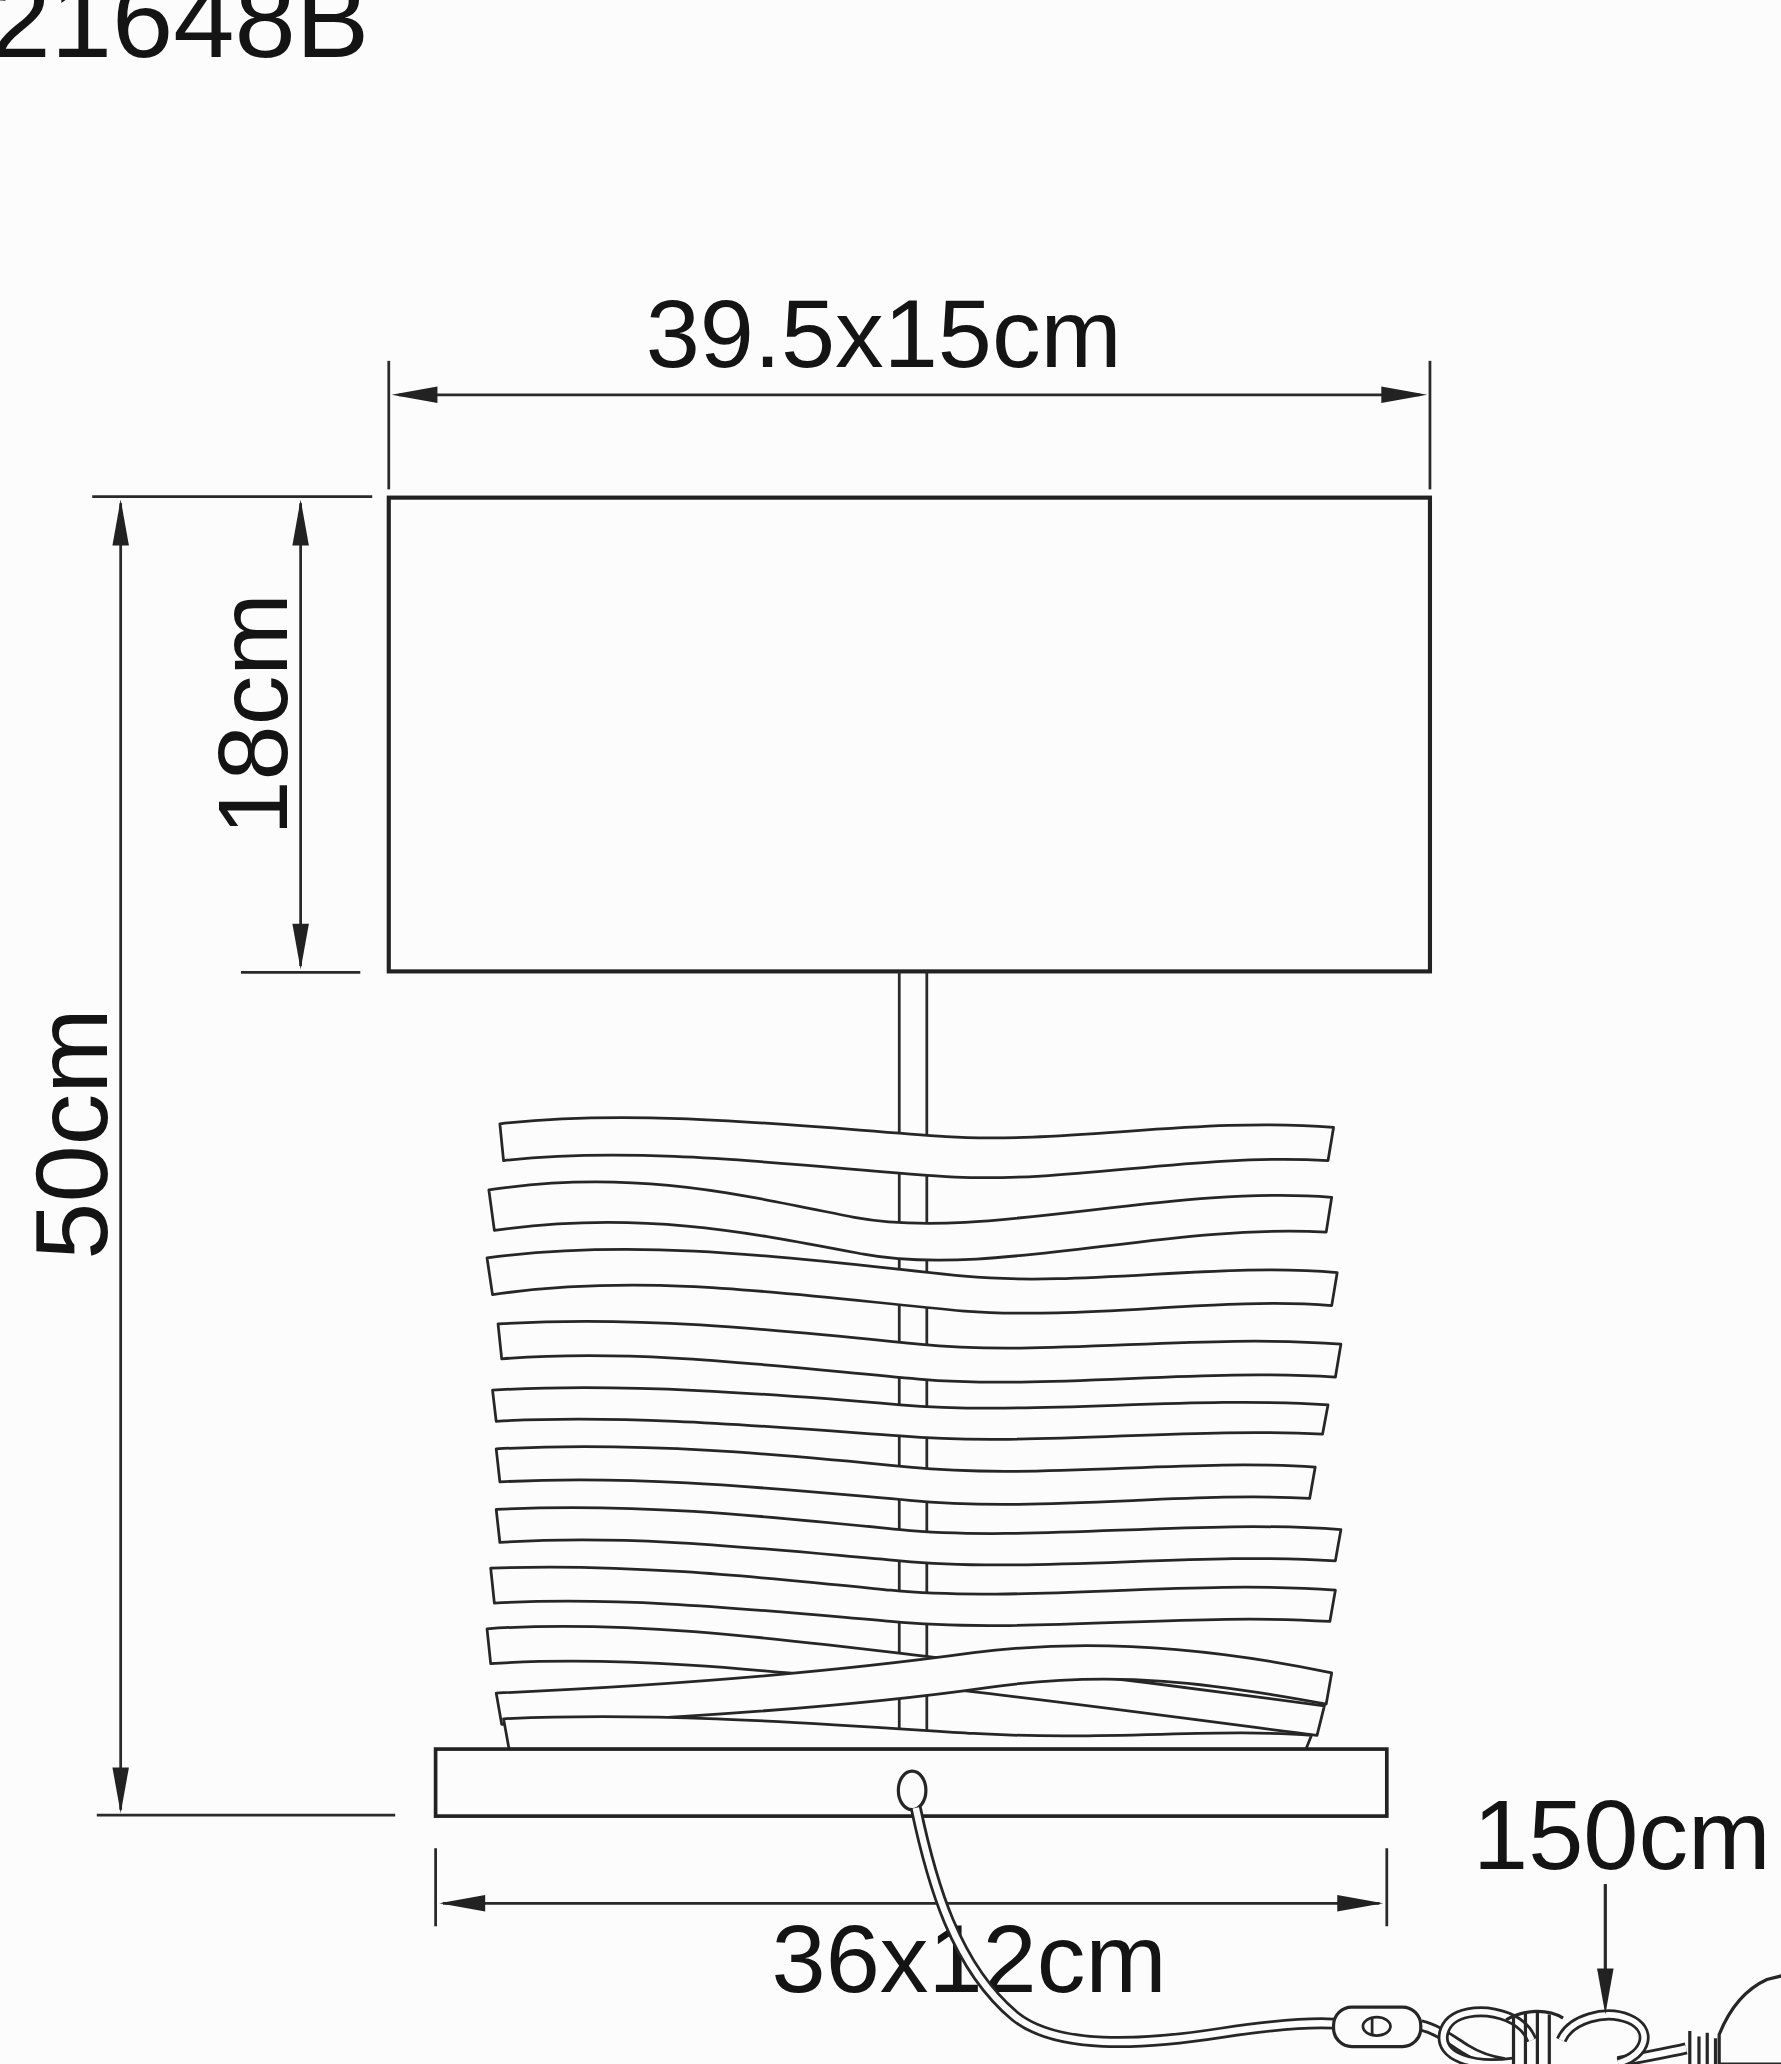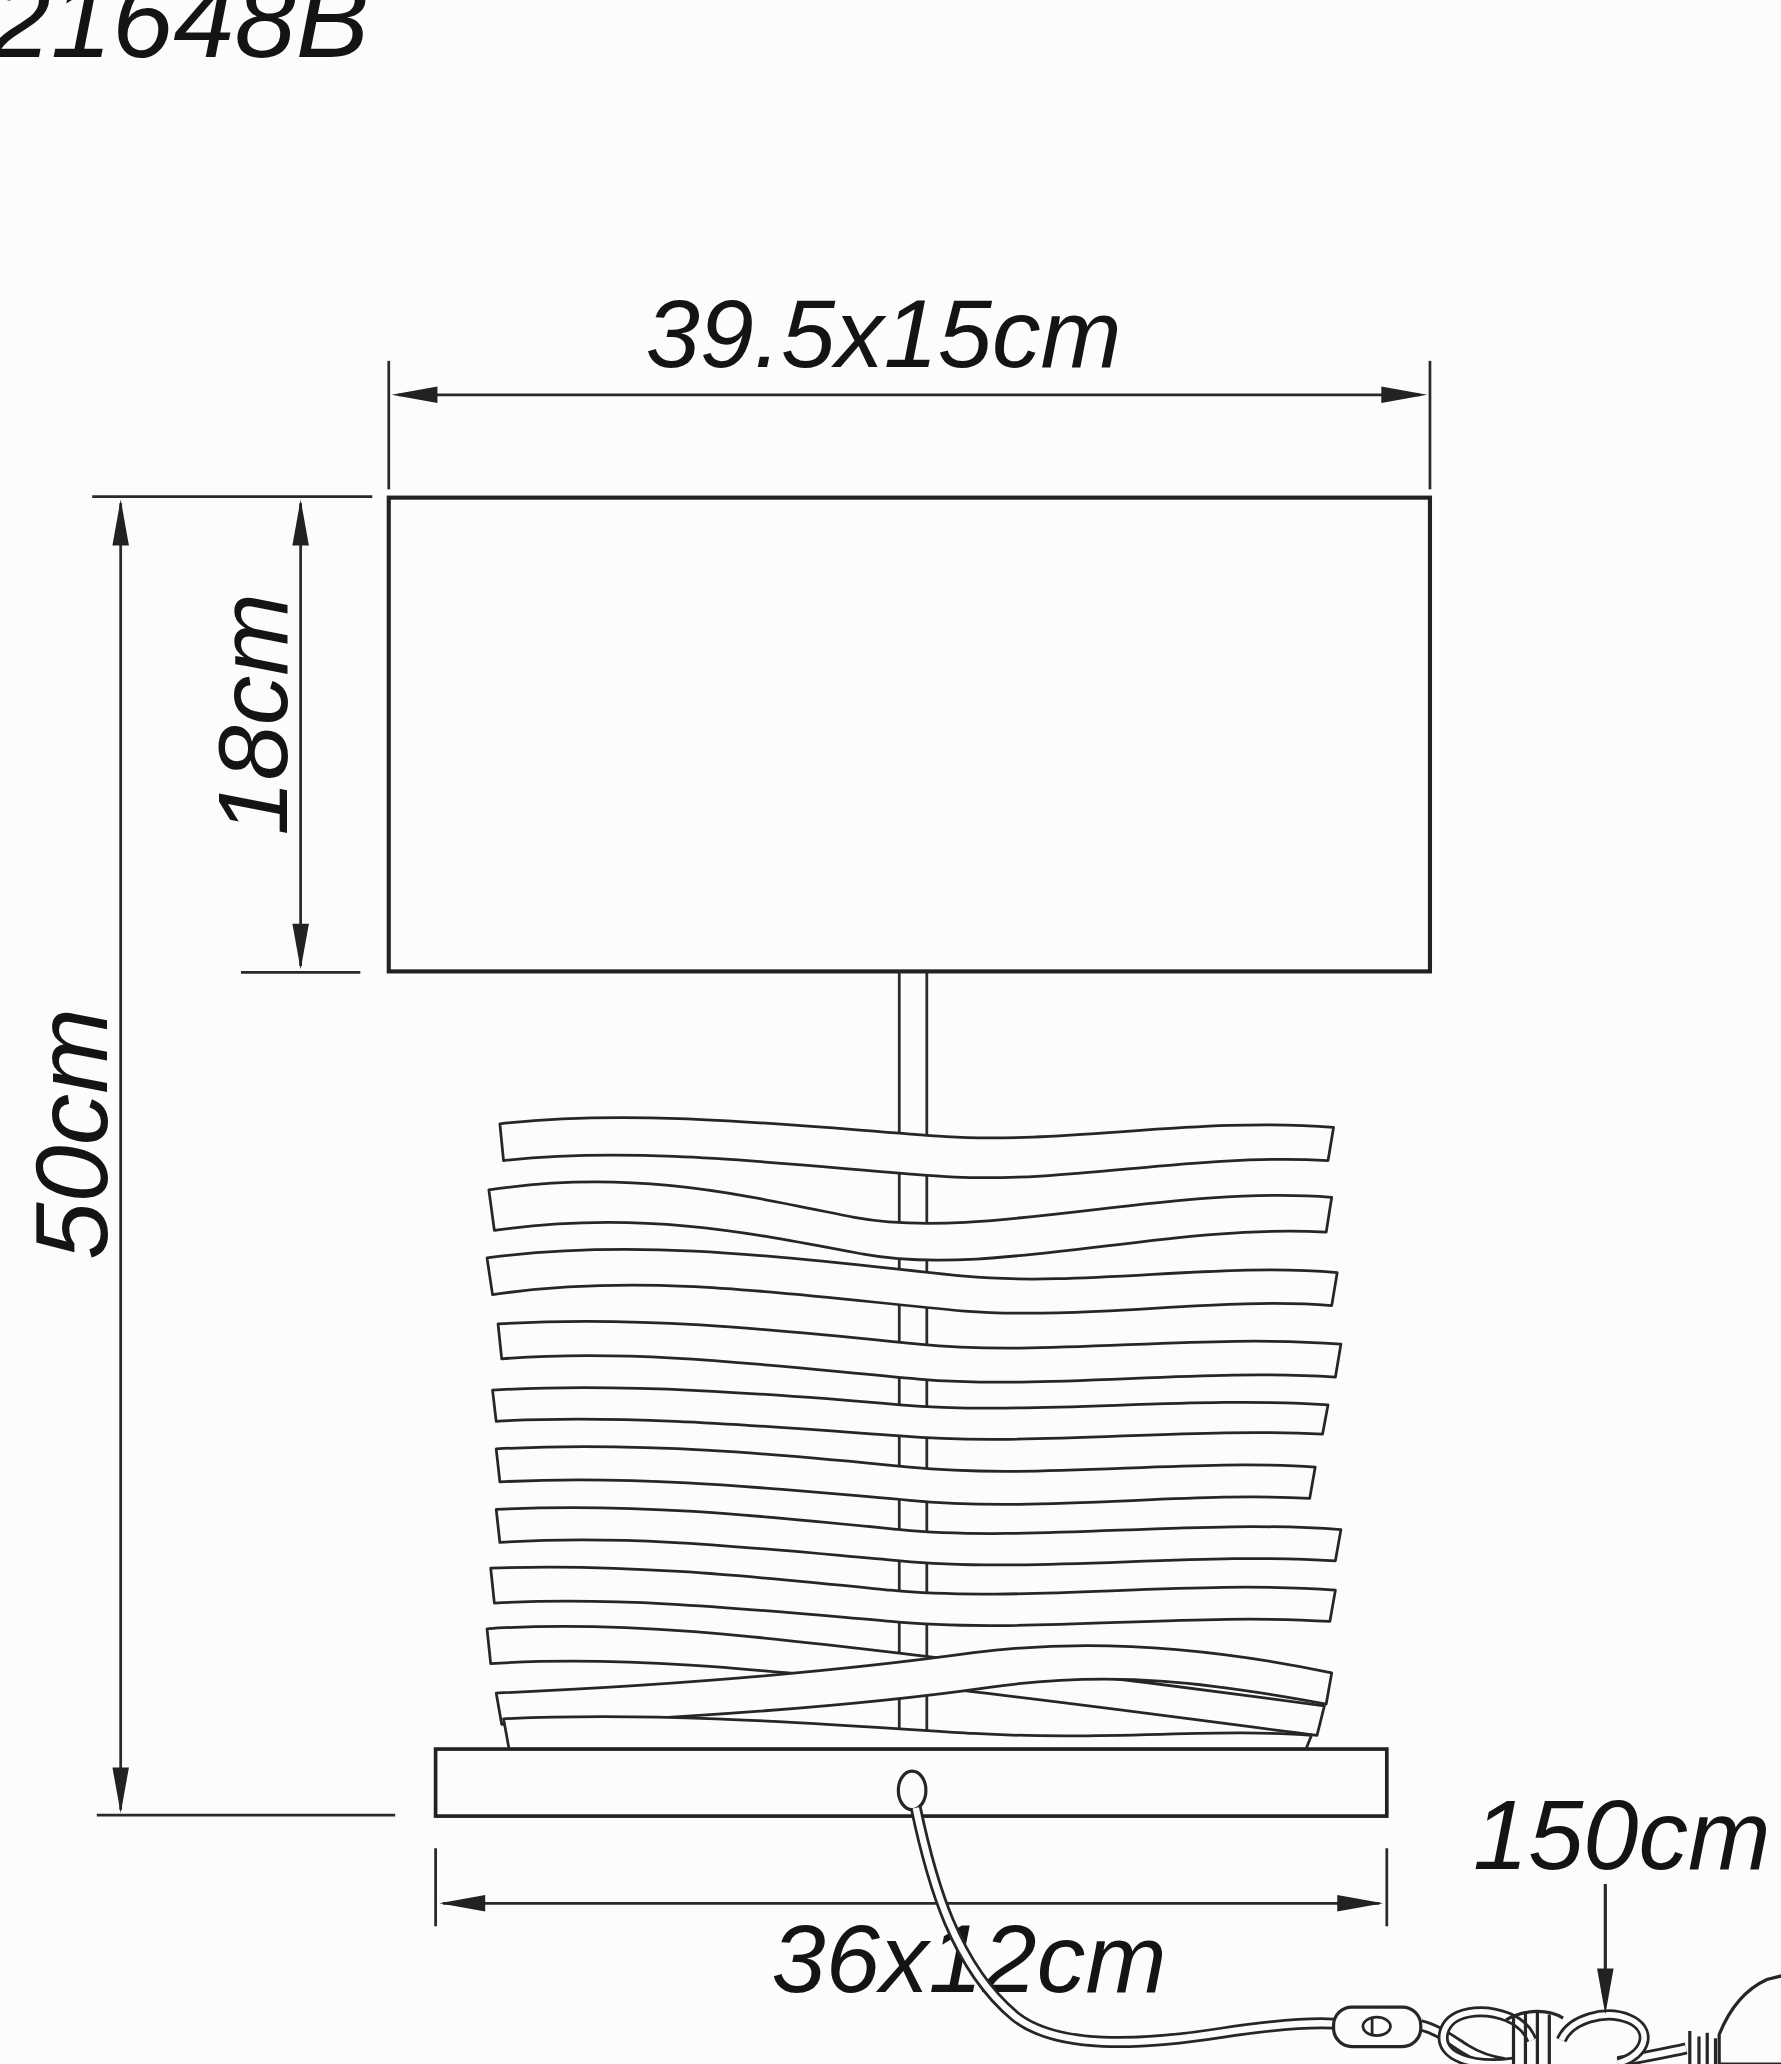--- a/index.html
+++ b/index.html
@@ -1,17 +1,17 @@
 <!DOCTYPE html>
 <html style="font-size:14.7px"><head>
 <meta charset="utf-8">
 <style>
   html,body{margin:0;padding:0;background:#ffffff;}
   body{font-family:"Liberation Sans", sans-serif;}
-  .stage{position:relative;width:1782px;height:2064px;background:#fcfcfc;overflow:hidden;font-style:italic;}
+  .stage{position:relative;width:1782px;height:2064px;background:#fcfcfc;overflow:hidden;}
   svg{display:block}
   .txt{fill:#141414;font-family:"Liberation Sans", sans-serif;}
 </style>
 </head>
 <body>
 
 <div class="stage">
 <svg width="1782" height="2064" viewBox="0 0 1940 2248" xmlns="http://www.w3.org/2000/svg">
 
   <text class="txt" x="-12" y="62" font-size="120">21648B</text>

